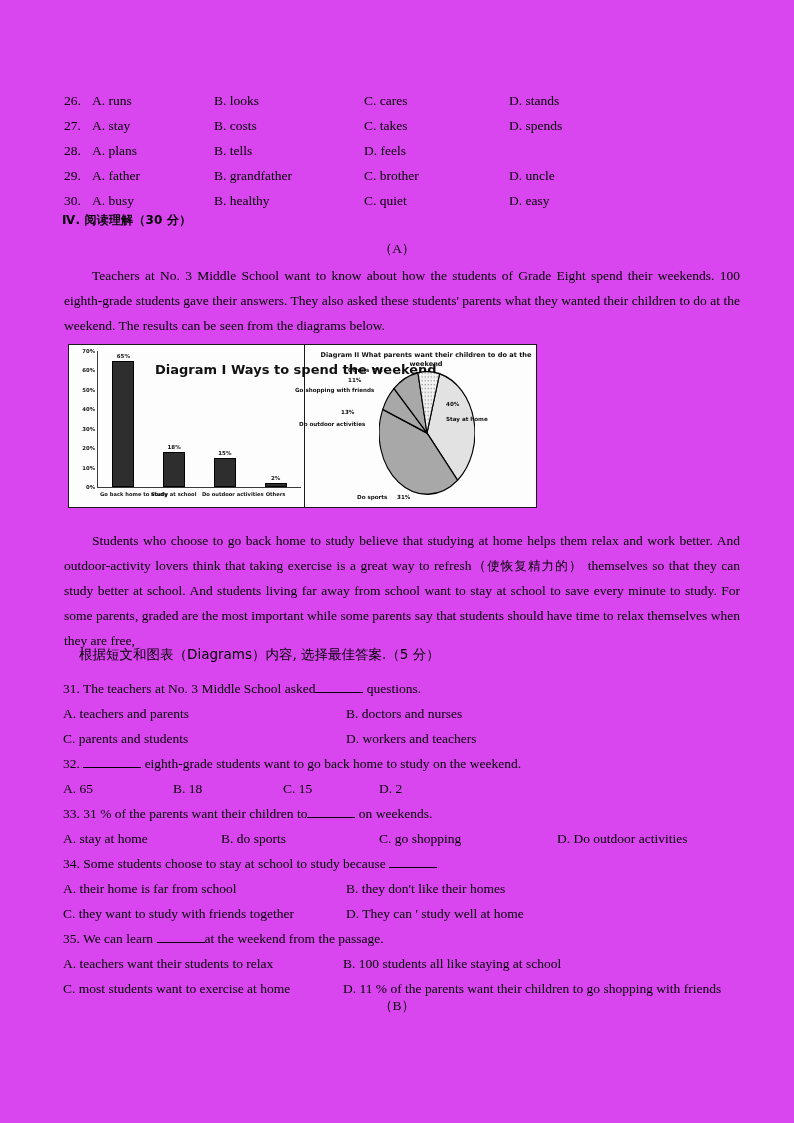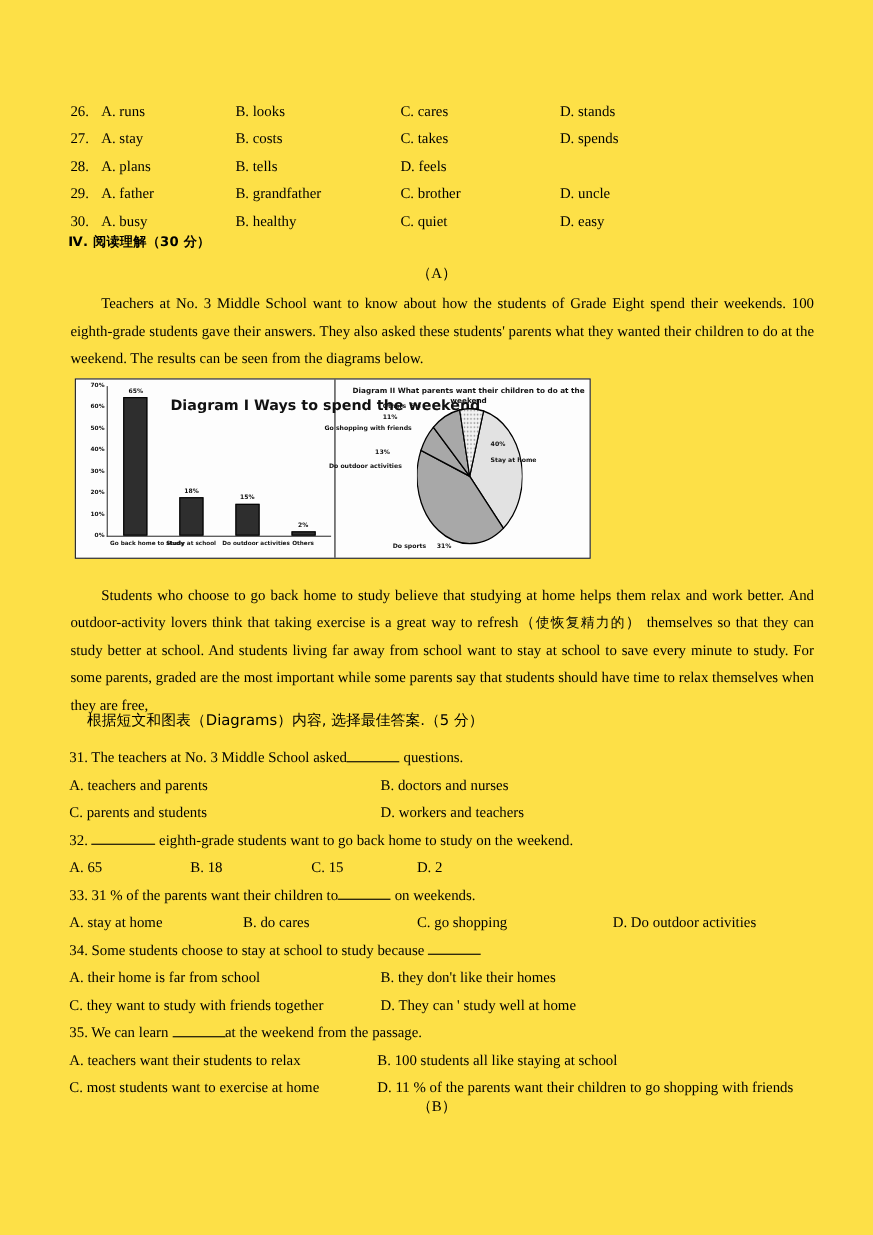--- a/index.html
+++ b/index.html
@@ -4,21 +4,21 @@
 <style>
   html, body {
     margin: 0;
     padding: 0;
     background: #ffffff;
   }
   .page {
     position: relative;
     width: 794px;
     height: 1123px;
-    background: #fde047;
+    background: #d946ef;
     font-family: "Liberation Serif", "DejaVu Serif", serif;
     color: #000000;
     overflow: hidden;
   }
 
   
   .cloze-block {
     position: absolute;
     left: 64px;
     top: 88px;
@@ -411,21 +411,21 @@
     <div class="q-opts four">
       <span class="c1">A. 65</span>
       <span class="c2">B. 18</span>
       <span class="c3">C. 15</span>
       <span class="c4">D. 2</span>
     </div>
 
     <div class="q-stem"><span>33. 31 % of the parents want their children to</span><span class="blank" style="width:48px"></span><span> on weekends.</span></div>
     <div class="q-opts wide">
       <span class="c1">A. stay at home</span>
-      <span class="c2">B. do cares</span>
+      <span class="c2">B. do sports</span>
       <span class="c3">C. go shopping</span>
       <span class="c4">D. Do outdoor activities</span>
     </div>
 
     <div class="q-stem"><span>34. Some students choose to stay at school to study because </span><span class="blank" style="width:48px"></span><span></span></div>
     <div class="q-opts pair">
       <span class="c1">A. their home is far from school</span>
       <span class="c2">B. they don't like  their homes</span>
     </div>
     <div class="q-opts pair">

